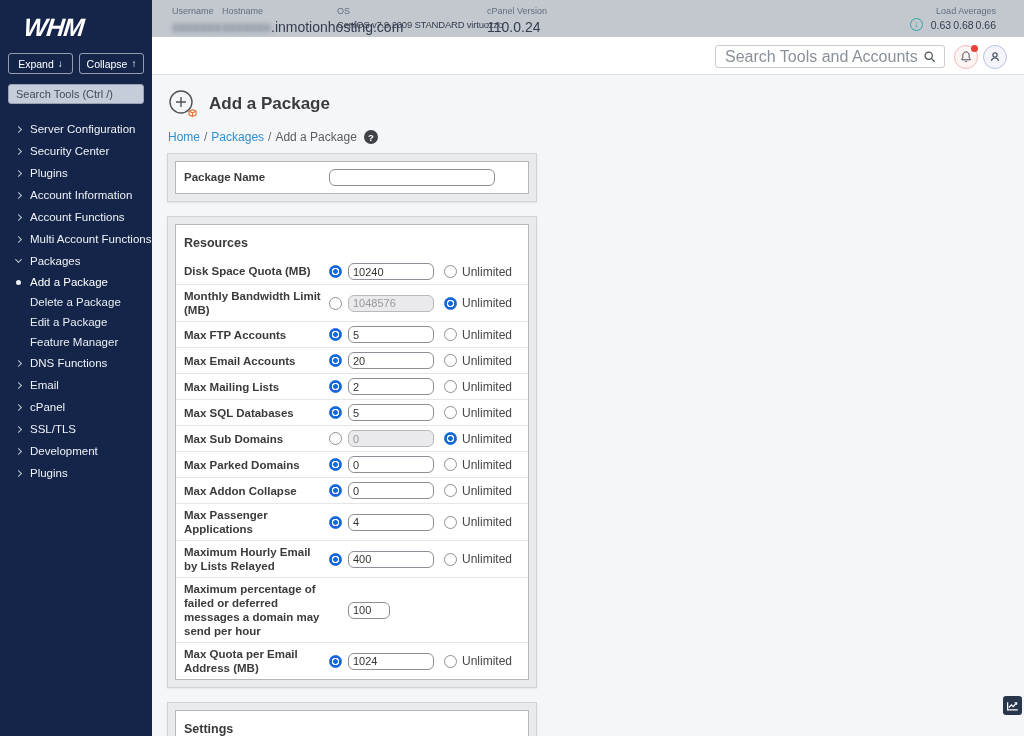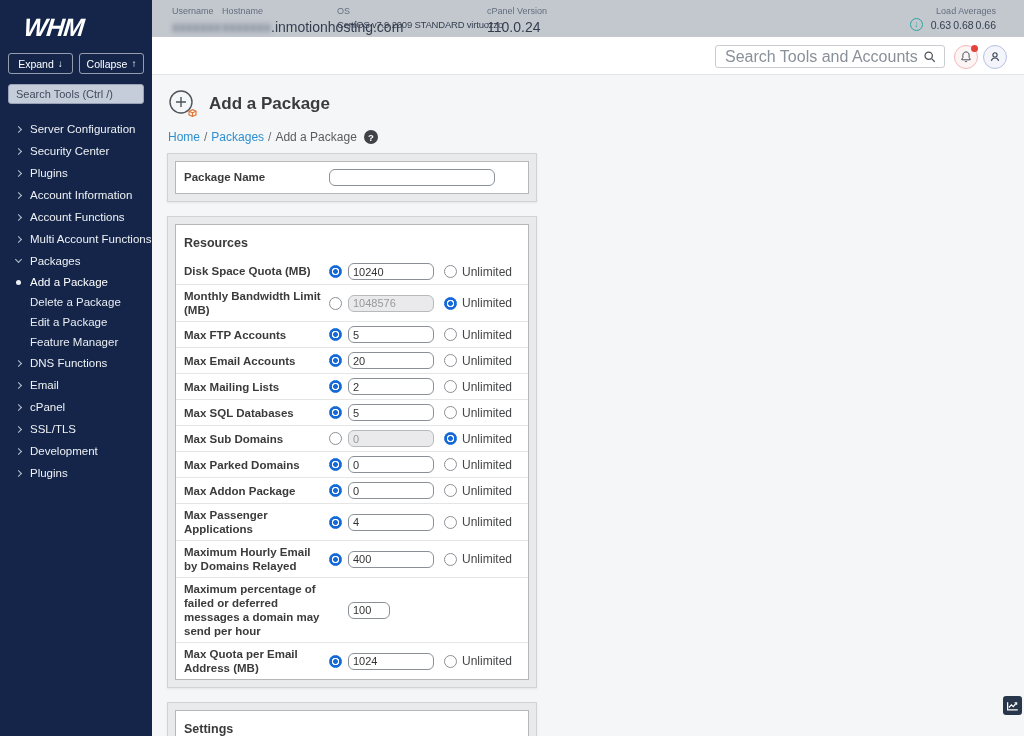--- a/index.html
+++ b/index.html
@@ -332,39 +332,39 @@
           <div class="row">
             <div class="row-label">Max Parked Domains</div>
             <div class="ctrl">
               <span class="radio r1 checked"></span>
               <input class="txt w-main" value="0" style="">
               <span class="radio r2"></span>
               <span class="unl">Unlimited</span>
             </div>
           </div>
           <div class="row">
-            <div class="row-label">Max Addon Package</div>
+            <div class="row-label">Max Addon Collapse</div>
             <div class="ctrl">
               <span class="radio r1 checked"></span>
               <input class="txt w-main" value="0" style="">
               <span class="radio r2"></span>
               <span class="unl">Unlimited</span>
             </div>
           </div>
           <div class="row">
             <div class="row-label">Max Passenger Applications</div>
             <div class="ctrl">
               <span class="radio r1 checked"></span>
               <input class="txt w-main" value="4" style="">
               <span class="radio r2"></span>
               <span class="unl">Unlimited</span>
             </div>
           </div>
           <div class="row">
-            <div class="row-label">Maximum Hourly Email by Domains Relayed</div>
+            <div class="row-label">Maximum Hourly Email by Lists Relayed</div>
             <div class="ctrl">
               <span class="radio r1 checked"></span>
               <input class="txt w-main" value="400" style="">
               <span class="radio r2"></span>
               <span class="unl">Unlimited</span>
             </div>
           </div>
           <div class="row">
             <div class="row-label">Maximum percentage of failed or deferred messages a domain may send per hour</div>
             <div class="ctrl">

